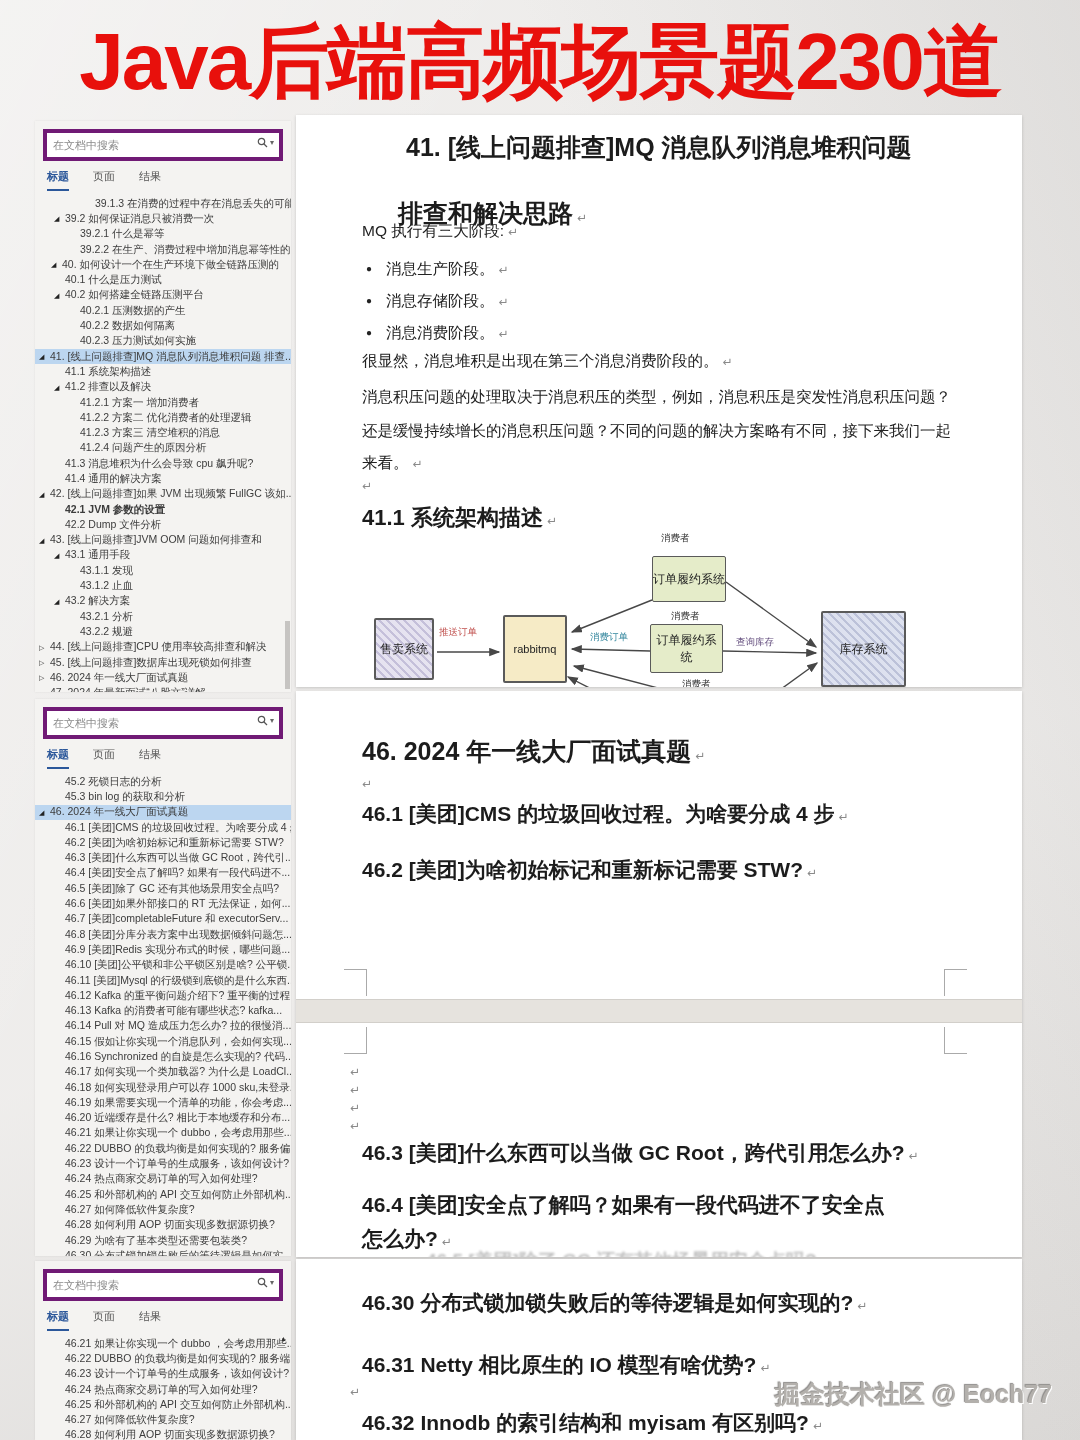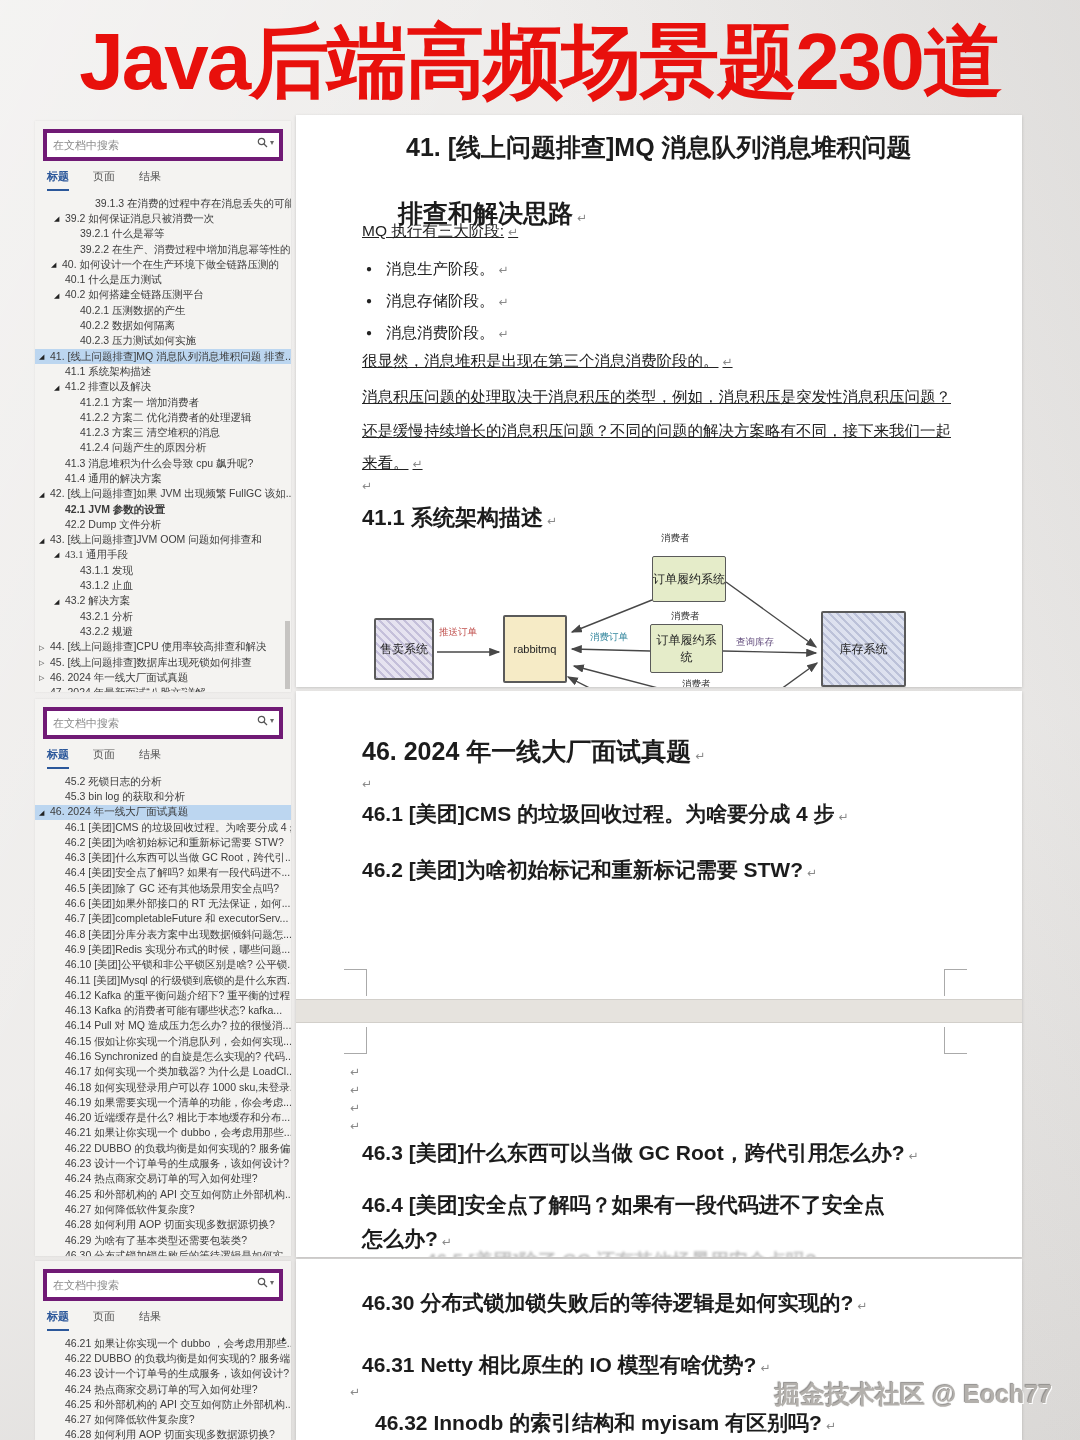--- a/index.html
+++ b/index.html
@@ -37,21 +37,21 @@
   .vscroll{position:absolute;right:1px;bottom:3px;width:5px;height:68px;background:#c6c4c2;}
   .scrollup{position:absolute;right:4px;top:74px;font-size:7px;color:#333;}
   
   .page{position:absolute;left:296px;width:726px;background:#fff;box-shadow:0 1px 3px rgba(0,0,0,.18);overflow:hidden;}
   #page1{top:115px;height:572px;}
   #page2{top:691px;height:566px;}
   #page3{top:1259px;height:181px;}
   .tx{position:absolute;left:66px;white-space:nowrap;color:#1c1c1c;}
   .h1{font-size:25px;font-weight:700;}
   .h2{font-size:21px;font-weight:700;}
-  .body-tx{font-size:15.5px;color:#222;text-decoration:underline;}
+  .body-tx{font-size:15.5px;color:#222;}
   .pilcrow{color:#8a8a8a;font-size:12px;font-weight:400;margin-left:4px;}
   .lone-pilcrow{position:absolute;color:#8a8a8a;font-size:12px;}
   .bullet-row{position:absolute;left:70px;font-size:15.5px;color:#222;white-space:nowrap;}
   .bullet-dot{font-size:10px;margin-right:14px;vertical-align:2px;}
   
   .corner{position:absolute;width:22px;height:26px;}
   .c-tl{border-top:1px solid #aaa;border-right:1px solid #aaa;}
   .c-tr{border-top:1px solid #aaa;border-left:1px solid #aaa;}
   .c-bl{border-bottom:1px solid #aaa;border-right:1px solid #aaa;}
   .c-br{border-bottom:1px solid #aaa;border-left:1px solid #aaa;}
@@ -190,21 +190,21 @@
           <span class="label">42.1 JVM 参数的设置</span>
         </div>
         <div class="tree-item" style="padding-left: 19px;">
           <span class="arrow"></span>
           <span class="label">42.2 Dump 文件分析</span>
         </div>
         <div class="tree-item" style="padding-left: 4px;">
           <span class="arrow">◢</span>
           <span class="label">43.  [线上问题排查]JVM OOM 问题如何排查和</span>
         </div>
-        <div class="tree-item" style="padding-left: 19px; font-family: Liberation Serif, serif;">
+        <div class="tree-item" style="padding-left: 19px;">
           <span class="arrow">◢</span>
           <span class="label">43.1 通用手段</span>
         </div>
         <div class="tree-item" style="padding-left: 34px;">
           <span class="arrow"></span>
           <span class="label">43.1.1 发现</span>
         </div>
         <div class="tree-item" style="padding-left: 34px;">
           <span class="arrow"></span>
           <span class="label">43.1.2 止血</span>
@@ -520,17 +520,17 @@
     <div class="tx h2" style="top:448px;"><span>46.3 [美团]什么东西可以当做 GC Root，跨代引用怎么办?</span><span class="pilcrow">↵</span></div>
     <div class="tx h2" style="top:500px;"><span>46.4 [美团]安全点了解吗？如果有一段代码进不了安全点</span></div>
     <div class="tx h2" style="top:534px;"><span>怎么办?</span><span class="pilcrow">↵</span></div>
     <div class="tx h2 ghost" style="top:557px;left:130px;font-size:19px;"><span>46.5 [美团]除了 GC 还有其他场景用安全点吗?</span></div>
   </div>
 
   <div class="page" id="page3">
     <div class="tx h2" style="top:30px;"><span>46.30  分布式锁加锁失败后的等待逻辑是如何实现的?</span><span class="pilcrow">↵</span></div>
     <div class="tx h2" style="top:92px;"><span>46.31 Netty 相比原生的 IO 模型有啥优势?</span><span class="pilcrow">↵</span></div>
     <div class="lone-pilcrow" style="left:54px;top:126px;">↵</div>
-    <div class="tx h2" style="top:150px;margin-left:13px;"><span>46.32 Innodb 的索引结构和 myisam 有区别吗?</span><span class="pilcrow">↵</span></div>
+    <div class="tx h2" style="top:150px;"><span>46.32 Innodb 的索引结构和 myisam 有区别吗?</span><span class="pilcrow">↵</span></div>
   </div>
 
   <div class="watermark">掘金技术社区 @ Eoch77</div>
 </div>
 
 </body></html>

